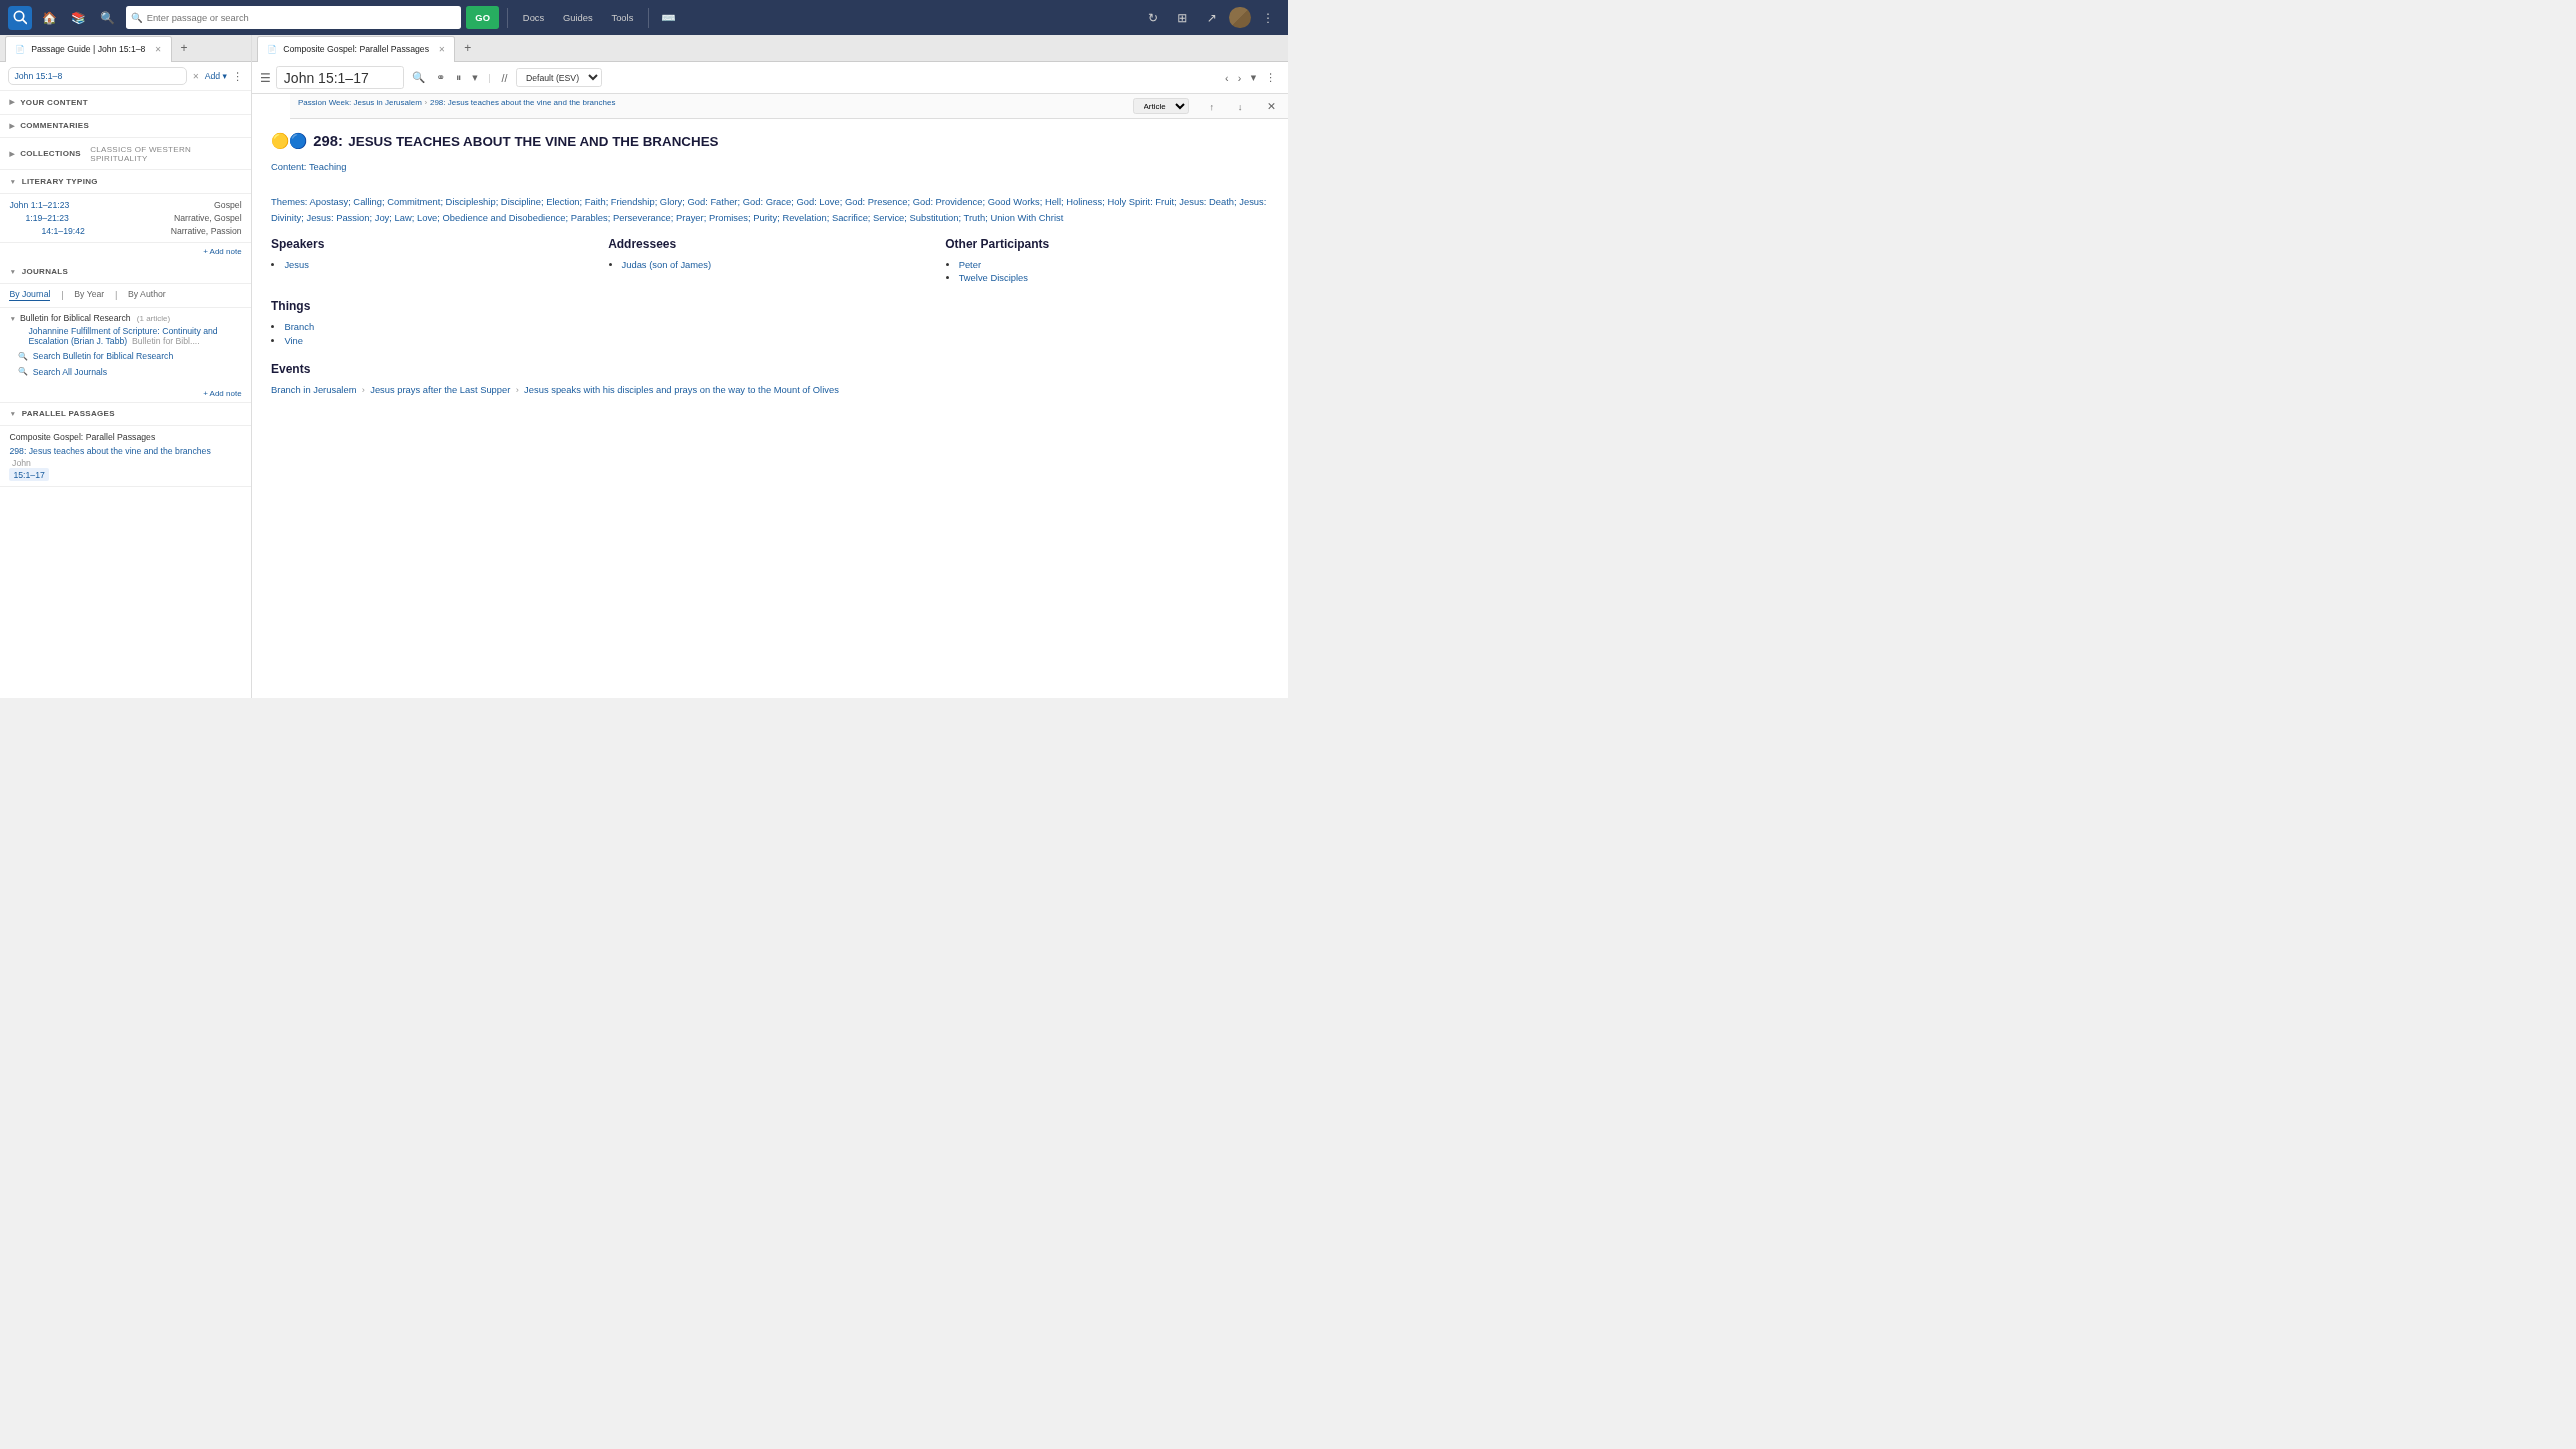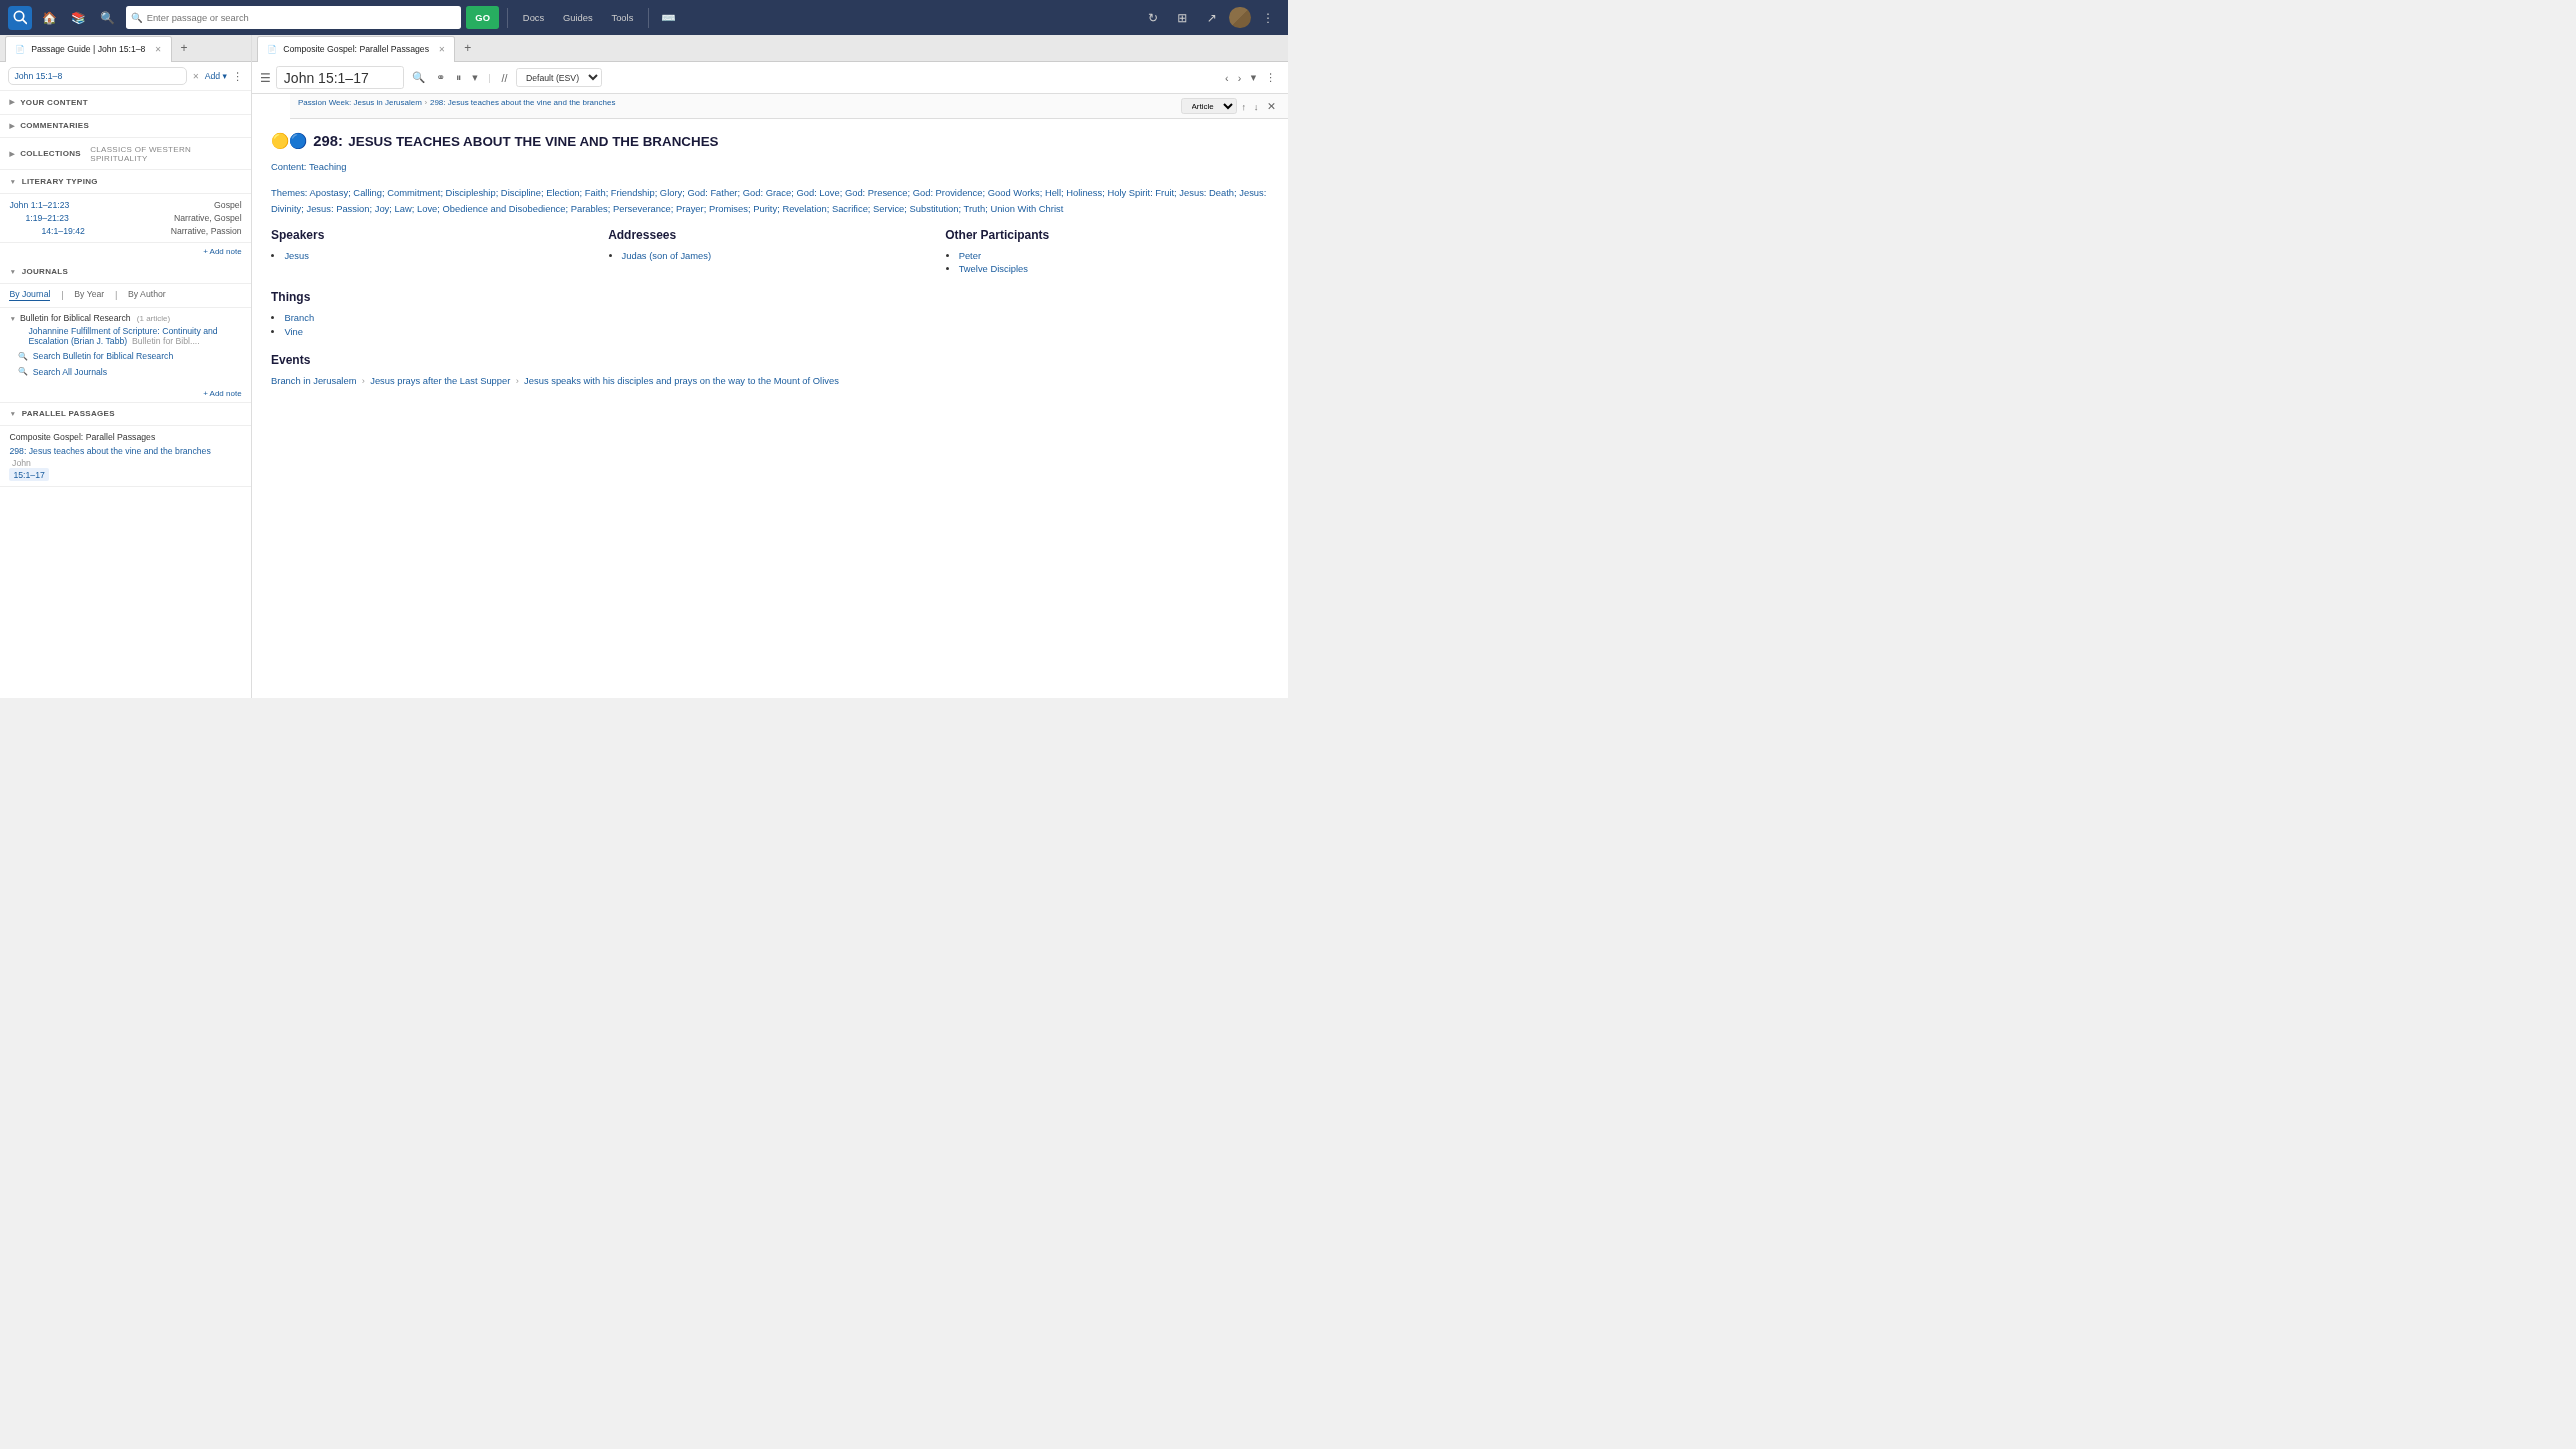--- a/index.html
+++ b/index.html
@@ -96,29 +96,29 @@
     .passage-search-input { border: 0.7px solid #ddd; border-radius: 2.7px; padding: 2.7px 6.7px; font-size: 14px; width: 128px; color: #333; }
     .right-icon-btn { background: transparent; border: none; color: #666; font-size: 10.7px; cursor: pointer; padding: 2.7px; border-radius: 2px; }
     .translation-select { border: 0.7px solid #ddd; border-radius: 2.7px; padding: 2.7px 5.4px; font-size: 8.7px; color: #333; background: white; cursor: pointer; }
     .right-nav-arrows { display: flex; gap: 1.3px; margin-left: auto; }
     .nav-arrow { background: transparent; border: none; color: #666; font-size: 10.7px; cursor: pointer; padding: 2.7px 4px; }
 
     
     .breadcrumb-bar { display: flex; align-items: flex-start; padding: 4px 8px; border-bottom: 0.7px solid #ddd; background: #fafafa; font-size: 8px; color: #666; gap: 2.7px; margin-left: 38px; }
     .breadcrumb-link { color: #1a5c9e; cursor: pointer; }
     .breadcrumb-sep { color: #999; }
-    .article-toggle { margin-left: auto; display: flex; align-items: center; gap: 2px; }
+    .article-toggle { margin-left: auto; display: flex; align-items: center; gap: 18px; }
     .article-select { border: 0.7px solid #ddd; border-radius: 2.7px; padding: 1.3px 5.4px; font-size: 8px; }
     .breadcrumb-nav-up, .breadcrumb-nav-down { background: transparent; border: none; color: #666; cursor: pointer; font-size: 9.4px; padding: 1.3px 2.7px; }
     .breadcrumb-close { background: transparent; border: none; color: #666; cursor: pointer; font-size: 10.7px; padding: 1.3px 4px; }
 
     
     .article-content { padding: 13.4px 19px; overflow-y: auto; flex: 1; }
     .article-title { font-size: 14.8px; font-weight: bold; color: #1a1a3a; margin-bottom: 10.7px; display: flex; align-items: center; gap: 5.4px; }
-    .content-label { font-size: 9.4px; color: #555; margin-bottom: 13px; }
+    .content-label { font-size: 9.4px; color: #555; margin-bottom: 22px; }
     .content-label span { color: #1a5c9e; }
     .themes-text { font-size: 9.4px; color: #555; margin-bottom: 10.7px; line-height: 1.7; }
     .themes-text span { color: #1a5c9e; }
     
     .participants-grid { display: grid; grid-template-columns: 1fr 1fr 1fr; gap: 13.4px; margin-bottom: 13.4px; }
     .participant-col h3 { font-size: 12px; font-weight: bold; color: #1a1a3a; margin-bottom: 8px; }
     .participant-list { list-style: disc; padding-left: 13.4px; font-size: 9.4px; color: #333; }
     .participant-list li { margin-bottom: 2.7px; }
     .participant-list a { color: #1a5c9e; text-decoration: none; }
 

